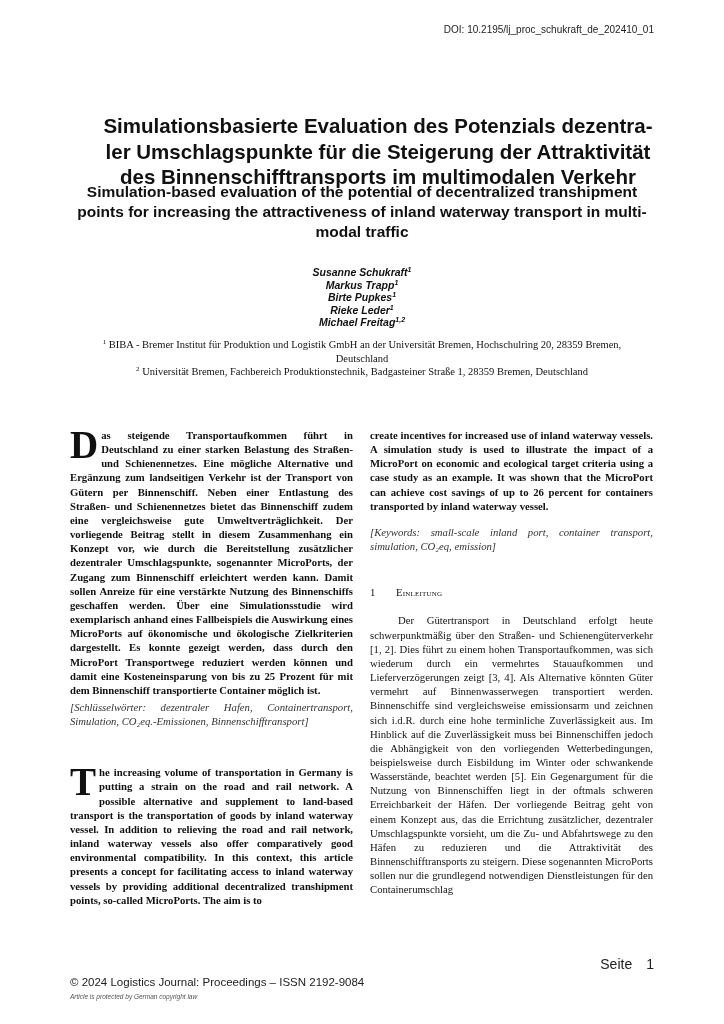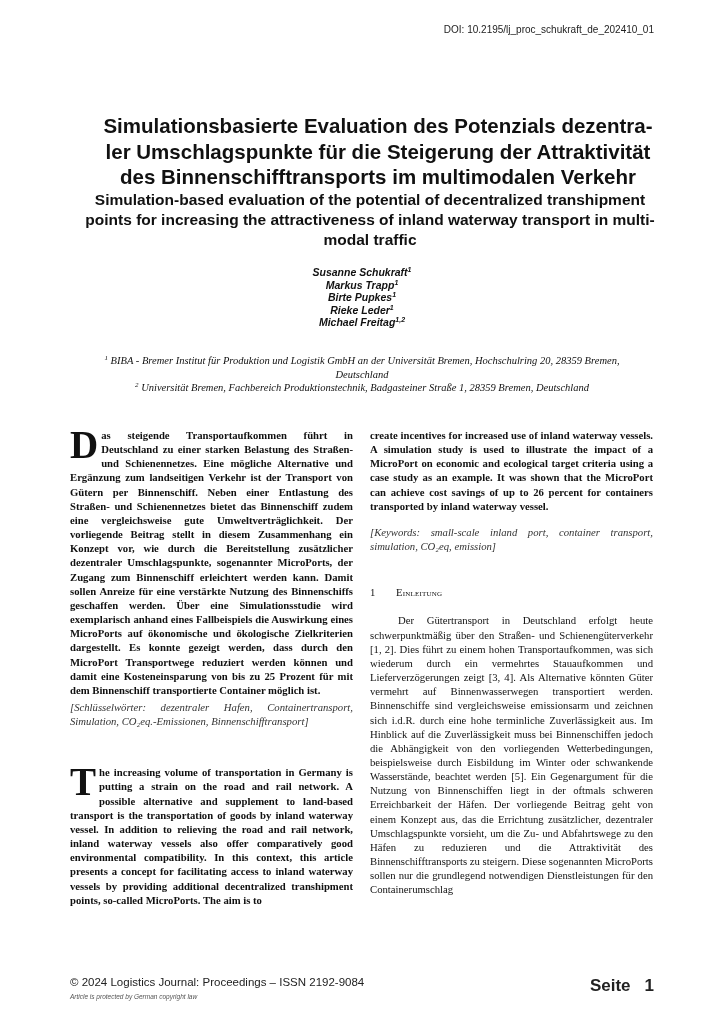--- a/index.html
+++ b/index.html
@@ -1,39 +1,39 @@
 <!DOCTYPE html>
 <html><head>
 <meta charset="utf-8">
 <style>
   html, body { margin: 0; padding: 0; background: #ffffff; }
   body { width: 724px; height: 1024px; position: relative; overflow: hidden; color: #111; }
   .doi { position: absolute; top: 24px; right: 70px; font-family: "Liberation Sans", sans-serif; font-size: 10px; color: #222; }
   .title { position: absolute; top: 97px; left: 60px; width: 604px; text-align: center; font-family: "Liberation Sans", sans-serif; font-weight: bold; font-size: 20.5px; line-height: 25.5px; color: #111; margin: 16px; }
-  .subtitle { position: absolute; top: 182px; left: 70px; width: 584px; text-align: center; font-family: "Liberation Sans", sans-serif; font-size: 15.5px; line-height: 20px; color: #111; margin: 8px; }
+  .subtitle { position: absolute; top: 182px; left: 70px; width: 584px; text-align: center; font-family: "Liberation Sans", sans-serif; font-size: 15.5px; line-height: 20px; color: #111; margin: 0; }
   .authors { position: absolute; top: 266px; left: 0; width: 724px; text-align: center; font-family: "Liberation Sans", sans-serif; font-style: italic; font-weight: bold; font-size: 10.5px; line-height: 12.6px; }
   .authors div { margin: 0; }
   sup { font-size: 7px; vertical-align: 4px; line-height: 0; }
-  .affils { position: absolute; top: 338px; left: 80px; width: 564px; text-align: center; font-family: "Liberation Serif", serif; font-style: italic; font-size: 10.5px; line-height: 13.5px; margin-top: 16px; }
+  .affils { position: absolute; top: 338px; left: 80px; width: 564px; text-align: center; font-family: "Liberation Serif", serif; font-size: 10.5px; line-height: 13.5px; }
   .affils p { margin: 0; }
   .col { position: absolute; top: 428px; width: 283px; font-family: "Liberation Serif", serif; font-size: 10.7px; line-height: 14.15px; text-align: justify; }
   .col.left { left: 70px; }
   .col.right { left: 370px; }
   .abstract { font-weight: bold; margin: 0; }
   .dropcap { float: left; font-size: 39px; line-height: 29px; font-weight: bold; margin: 2px 3px 0 0; font-family: "Liberation Serif", serif; }
   .keywords { font-style: italic; margin: 12px 0 0 0; color: #333; }
   .left .keywords { margin-top: 3px; }
   .en-abstract { margin-top: 37px; }
   .section-heading { margin: 32px 0 0 0; font-size: 10.7px; font-weight: normal; display: flex; }
   .section-num { width: 26px; }
   .section-title { font-variant: small-caps; letter-spacing: 0.2px; }
   .body-text { margin: 14px 0 0 0; text-indent: 28px; }
   .footer-left { position: absolute; top: 976px; left: 70px; font-family: "Liberation Sans", sans-serif; font-size: 11.5px; color: #222; }
   .footer-note { position: absolute; top: 993px; left: 70px; font-family: "Liberation Sans", sans-serif; font-style: italic; font-size: 6.5px; color: #555; }
-  .footer-right { position: absolute; top: 976px; right: 70px; font-family: "Liberation Sans", sans-serif; font-size: 17px; color: #222; font-weight: bold; }
+  .footer-right { position: absolute; top: 956px; right: 70px; font-family: "Liberation Sans", sans-serif; font-size: 14px; color: #222; }
   .footer-right span + span { margin-left: 14px; }
 </style>
 </head>
 <body>
 
 <div class="doi">DOI: 10.2195/lj_proc_schukraft_de_202410_01</div>
 
 <h1 class="title">
   <div>Simulationsbasierte Evaluation des Potenzials dezentra-</div>
   <div>ler Umschlagspunkte für die Steigerung der Attraktivität</div>

